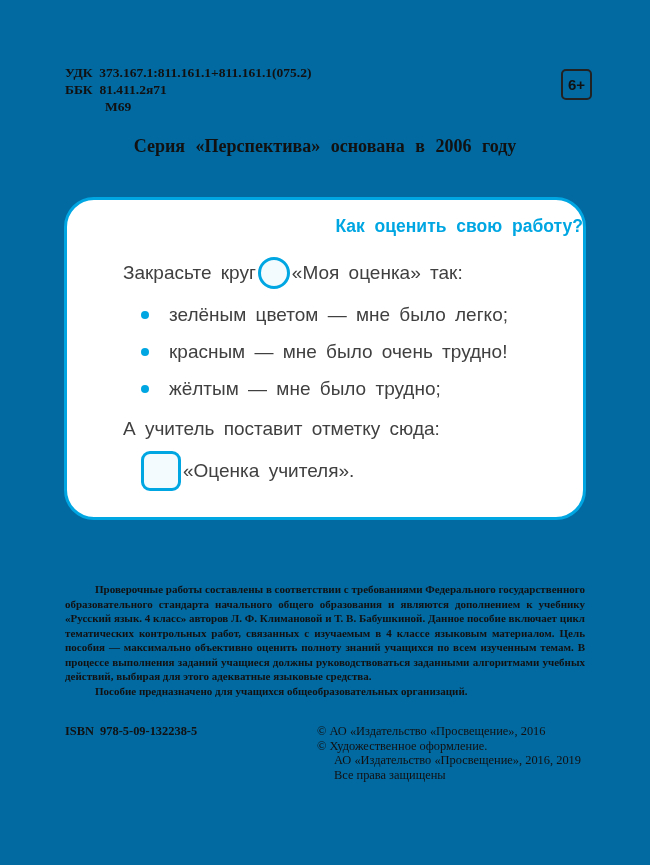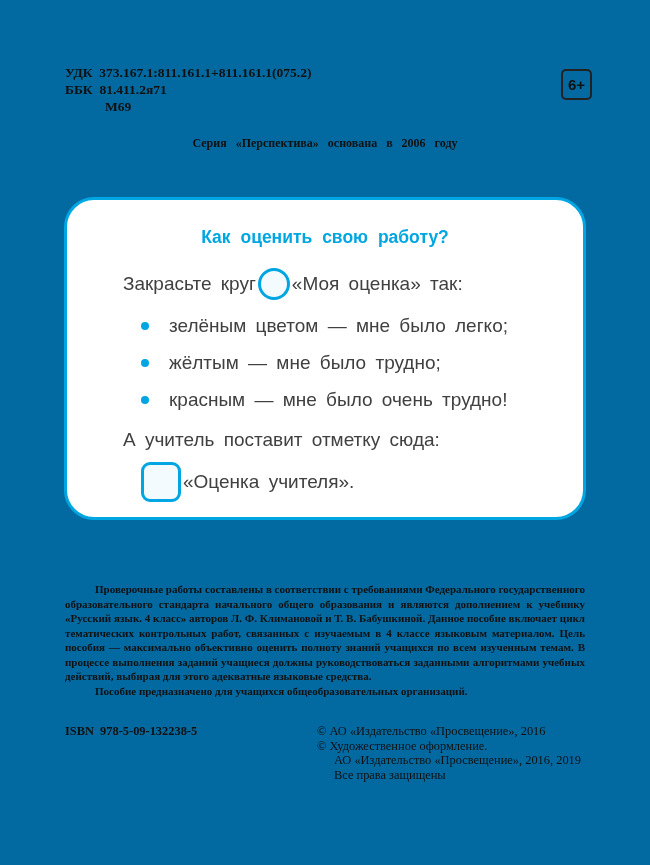--- a/index.html
+++ b/index.html
@@ -45,41 +45,41 @@
   }
 
   .series {
     position: absolute;
     left: 0;
     right: 0;
     top: 136px;
     text-align: center;
     font-family: "Liberation Serif", serif;
     font-weight: bold;
-    font-size: 12px;
+    font-size: 18px;
     word-spacing: 6px;
     color: #111;
   }
 
   
   .eval-box {
     position: absolute;
     left: 64px;
     top: 197px;
     width: 522px;
     height: 323px;
     border: 3px solid #00a6e2;
     border-radius: 30px;
     font-family: "Liberation Sans", sans-serif;
     color: #404040;
     background: #ffffff;
   }
   .eval-title {
-    margin-top: 27px;
-    text-align: center;
+    margin-top: 16px;
+    text-align: right;
     color: #00a6e2;
     font-weight: bold;
     font-size: 17.5px;
     word-spacing: 5px;
   }
   .eval-line {
     margin: 20px 0 0 56px;
     font-size: 19px;
     word-spacing: 4px;
     display: flex;
@@ -202,25 +202,25 @@
       <span>«Моя  оценка»  так:</span>
     </div>
 
     <ul class="items">
       <li>
         <span class="bullet"></span>
         <span>зелёным  цветом  —  мне  было  легко;</span>
       </li>
       <li>
         <span class="bullet"></span>
-        <span>жёлтым  —  мне  было  трудно;</span>
+        <span>красным  —  мне  было  очень  трудно!</span>
       </li>
       <li>
         <span class="bullet"></span>
-        <span>красным  —  мне  было  очень  трудно!</span>
+        <span>жёлтым  —  мне  было  трудно;</span>
       </li>
     </ul>
 
     <div class="teacher-line">А  учитель  поставит  отметку  сюда:</div>
 
     <div class="teacher-row">
       <span class="mark-square"></span>
       <span>«Оценка  учителя».</span>
     </div>
   </div>

